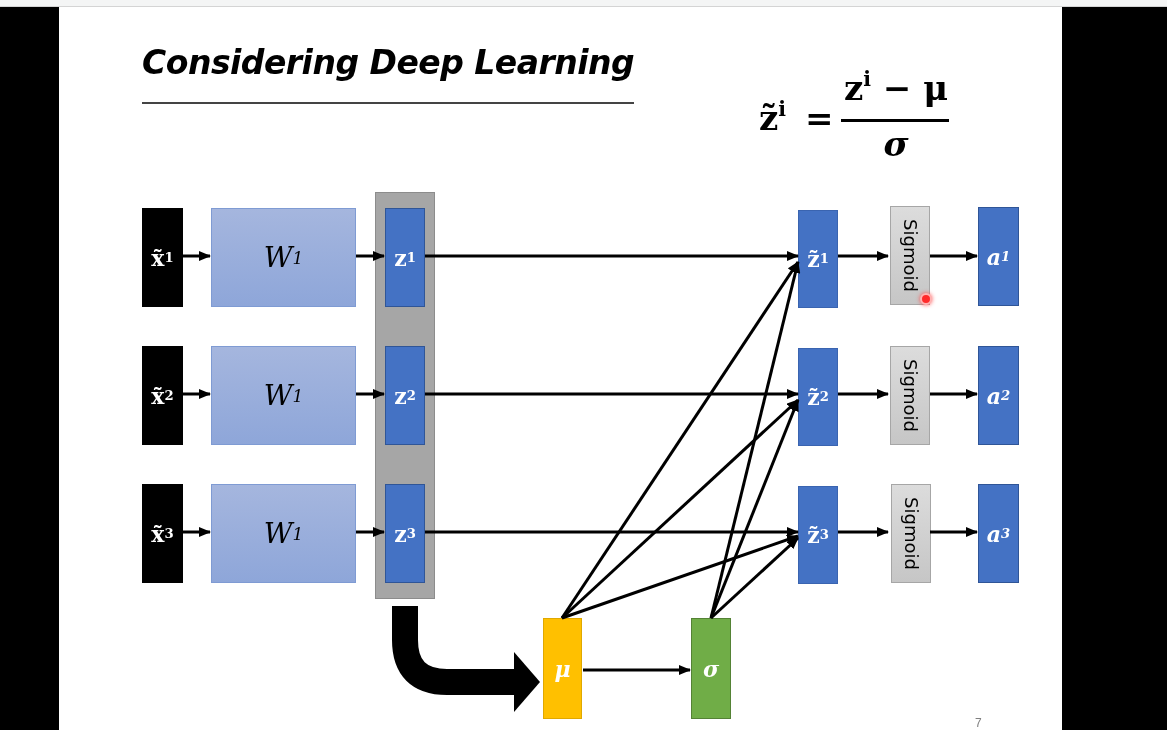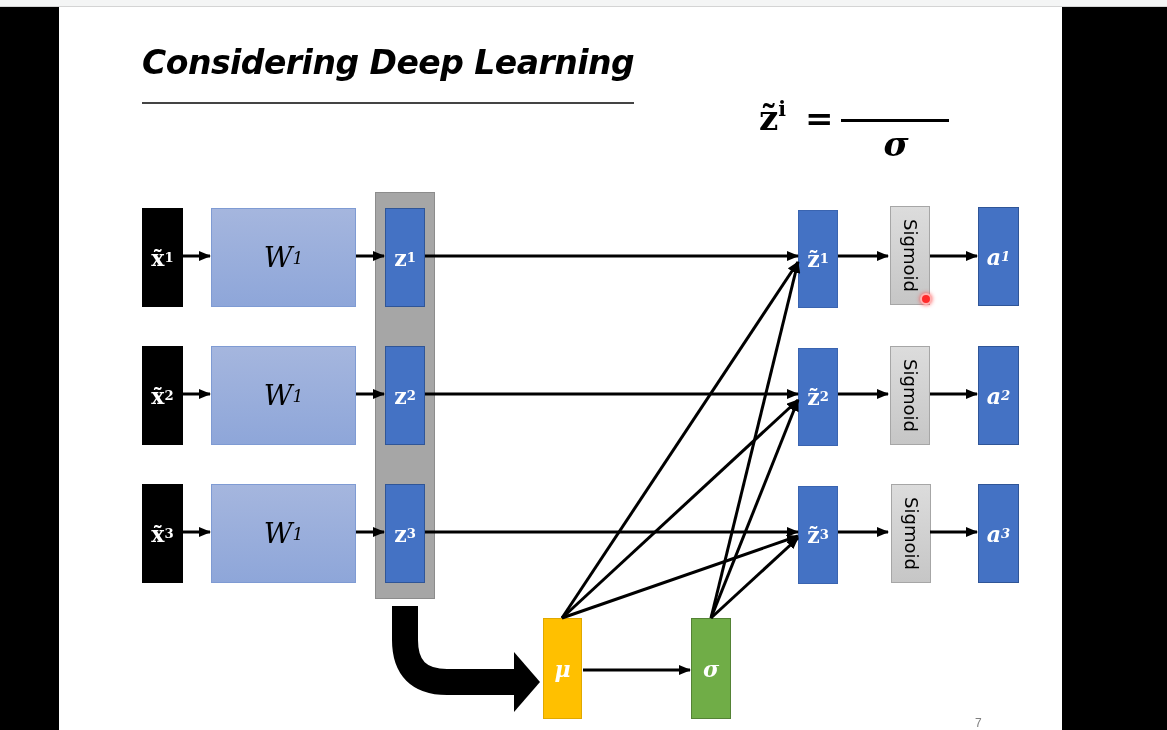--- a/index.html
+++ b/index.html
@@ -33,20 +33,21 @@
 <body>
 
 <div class="topbar"></div>
 <div class="slide"></div>
 
 <div class="title">Considering Deep Learning</div>
 
 <div class="formula">
   <span class="lhs"><span>z̃</span><sup>i</sup></span>
   <span class="eq">=</span>
+  <span class="num"><span>z</span><sup>i</sup><span> − μ</span></span>
   <span class="bar"></span>
   <span class="den">σ</span>
 </div>
 
 <div class="zgroup"></div>
 
 <div class="box xbox" style="left:142px;top:208px;">
     <span>x̃</span>
     <sup>1</sup>
   </div>

